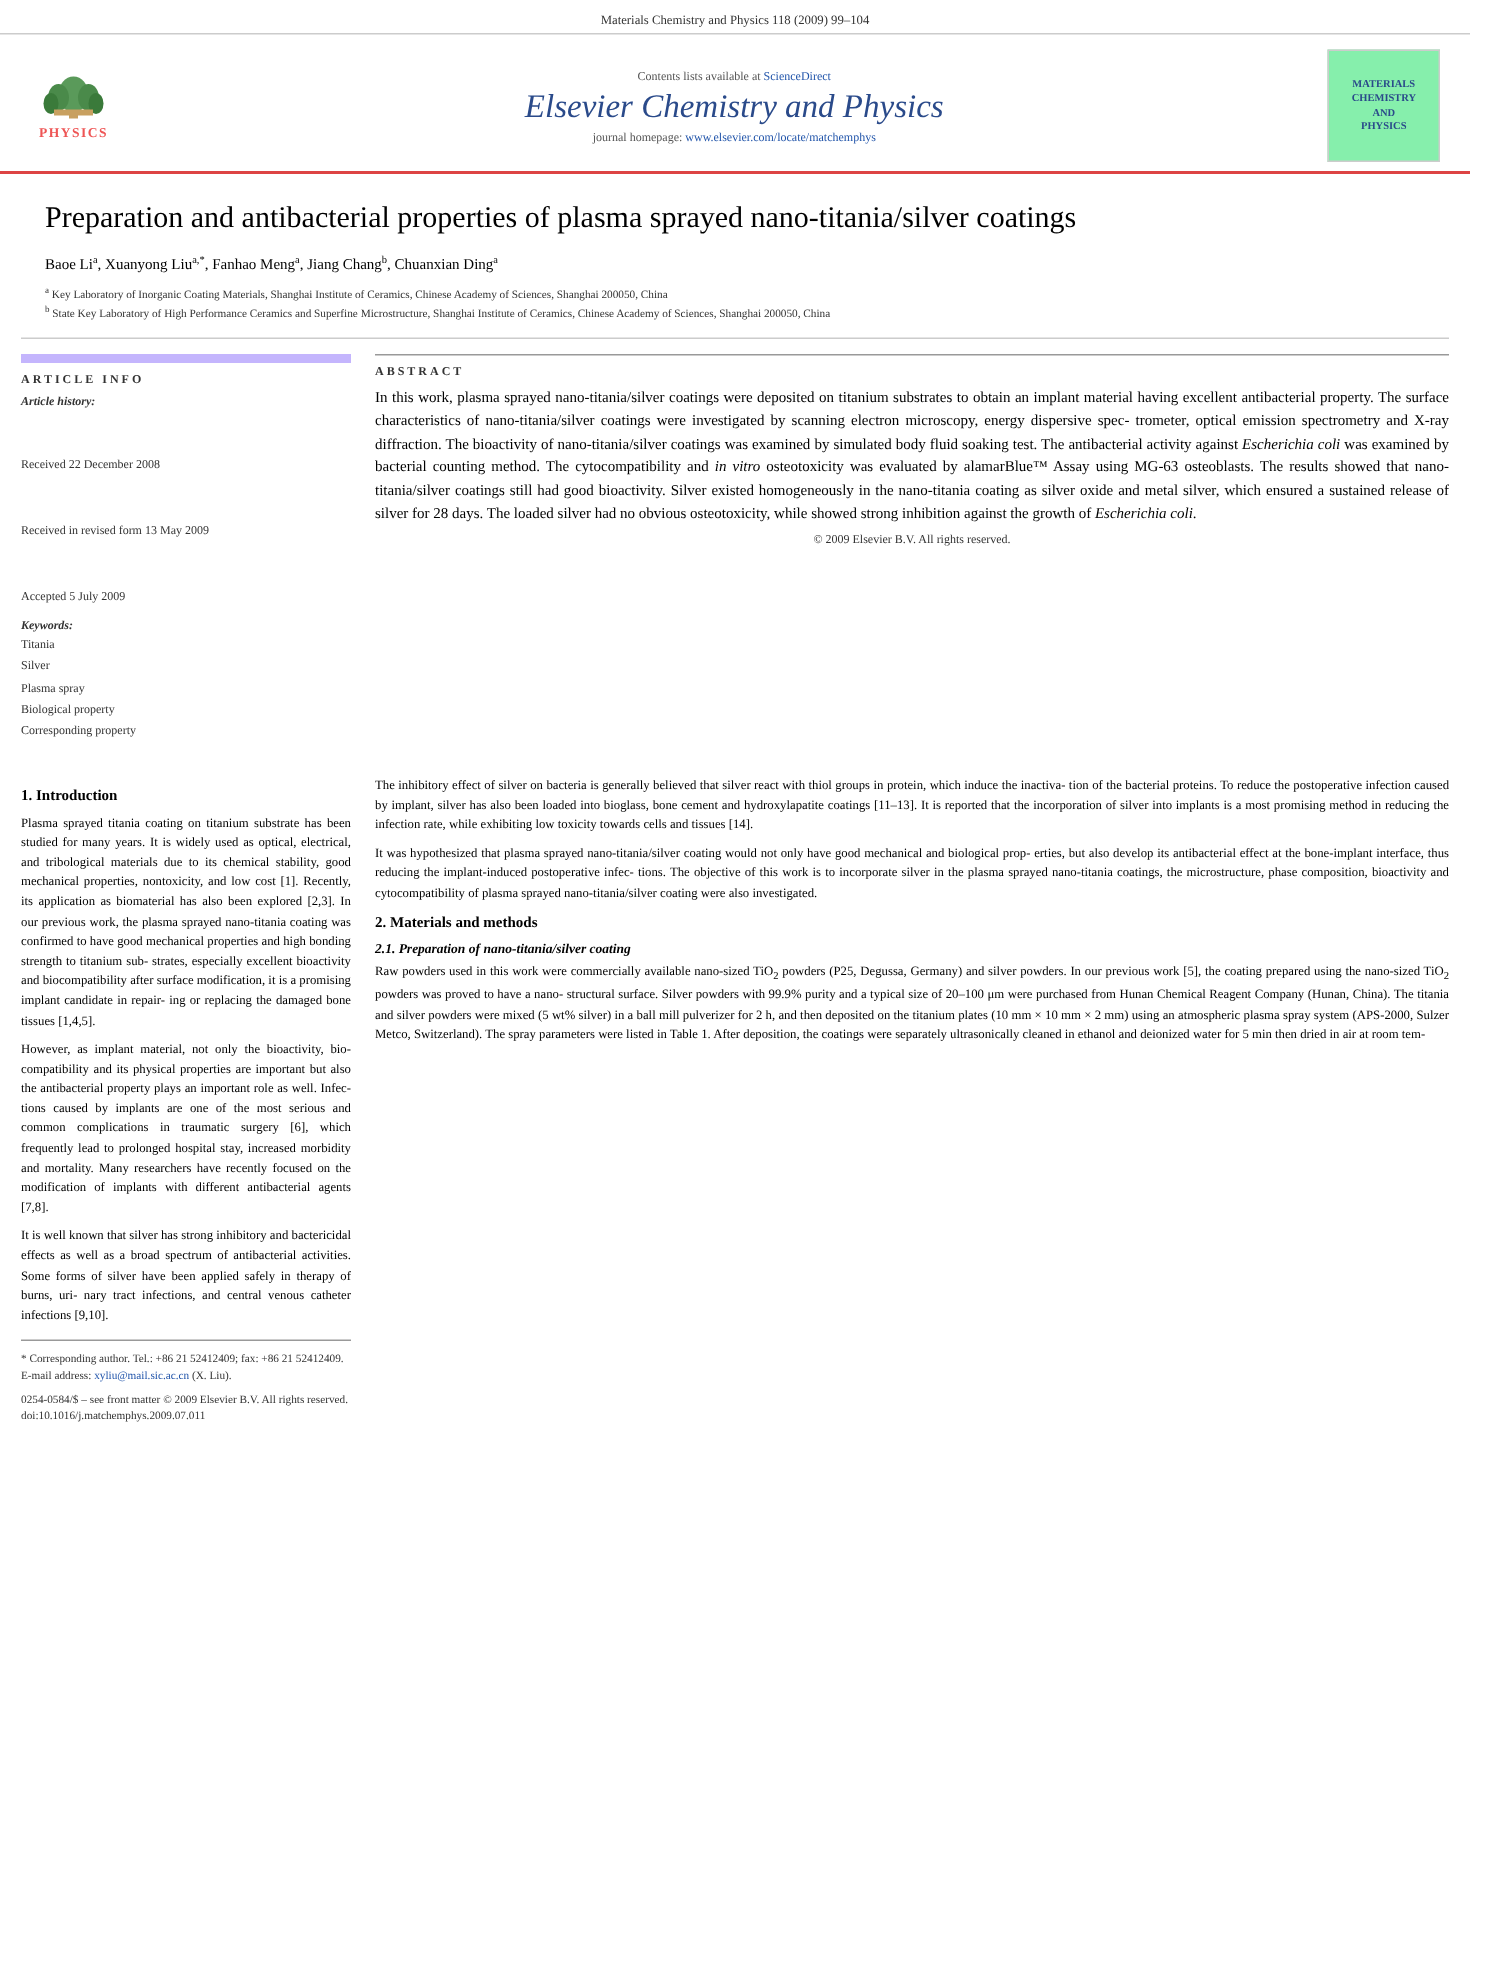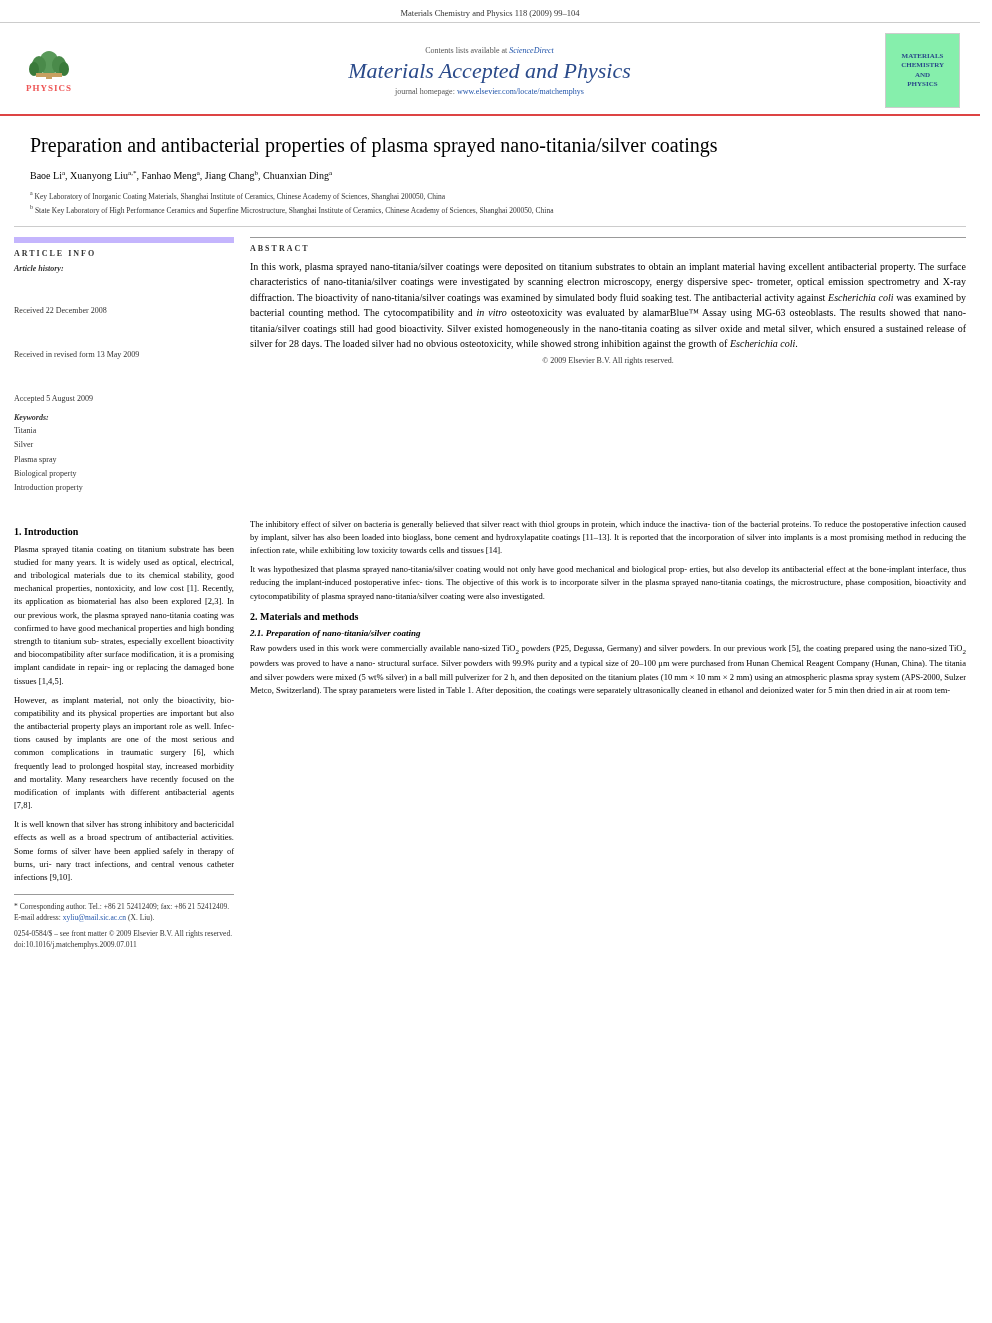--- a/index.html
+++ b/index.html
@@ -71,21 +71,20 @@
     }
 
     .sciencedirect-line {
       font-size: 8px;
       color: #555;
       margin-bottom: 3px;
     }
 
     .sciencedirect-link {
       color: #2255aa;
-      font-style: italic;
     }
 
     .journal-title-banner {
       font-size: 22px;
       color: #2a4a8a;
       font-family: 'Times New Roman', Times, serif;
       font-style: italic;
       margin-bottom: 3px;
     }
 
@@ -334,21 +333,21 @@
         </svg>
         <div class="elsevier-text">PHYSICS</div>
       </div>
     </div>
 
     <div class="banner-center">
       <div class="sciencedirect-line">
         <span>Contents lists available at</span>
         <span class="sciencedirect-link">ScienceDirect</span>
       </div>
-      <div class="journal-title-banner">Materials Accepted and Physics</div>
+      <div class="journal-title-banner">Elsevier Chemistry and Physics</div>
       <div class="journal-homepage-line">
         <span>journal homepage:</span>
         <span class="journal-homepage-link">www.elsevier.com/locate/matchemphys</span>
       </div>
     </div>
 
     <div class="banner-right">
       <div class="journal-logo-text">MATERIALS<br>CHEMISTRY AND<br>PHYSICS</div>
     </div>
   </div>
@@ -380,31 +379,31 @@
 
   <div class="two-col">
     <div class="left-col">
       <div class="info-box">
         <div class="info-box-title">ARTICLE INFO</div>
 
         <div class="info-section">
           <div class="info-label">Article history:</div>
           <div class="info-text">Received 22 December 2008</div>
           <div class="info-text">Received in revised form 13 May 2009</div>
-          <div class="info-text">Accepted 5 August 2009</div>
+          <div class="info-text">Accepted 5 July 2009</div>
         </div>
 
         <div class="info-section">
           <div class="info-label">Keywords:</div>
           <div class="keywords-list">
             <span class="keyword-item">Titania</span>
             <span class="keyword-item">Silver</span>
             <span class="keyword-item">Plasma spray</span>
             <span class="keyword-item">Biological property</span>
-            <span class="keyword-item">Introduction property</span>
+            <span class="keyword-item">Corresponding property</span>
           </div>
         </div>
       </div>
     </div>
 
     <div class="right-col">
       <div class="abstract-box">
         <div class="abstract-title">ABSTRACT</div>
         <div class="abstract-text">
           In this work, plasma sprayed nano-titania/silver coatings were deposited on titanium substrates to

